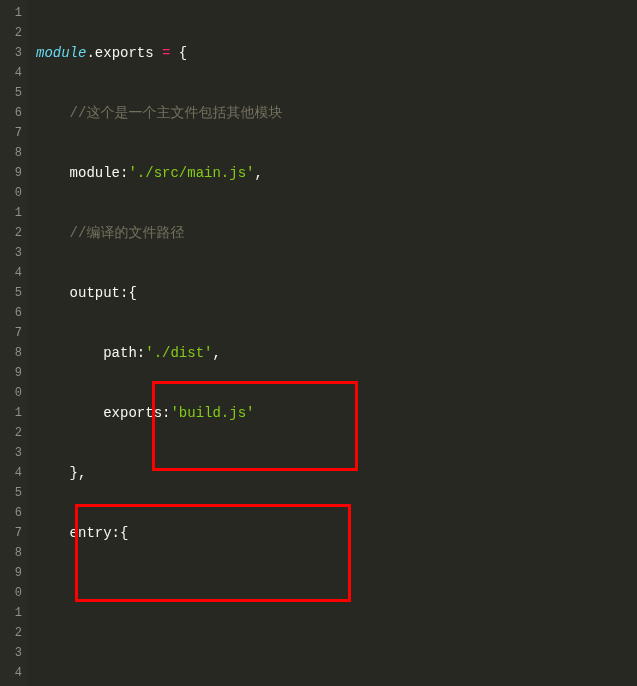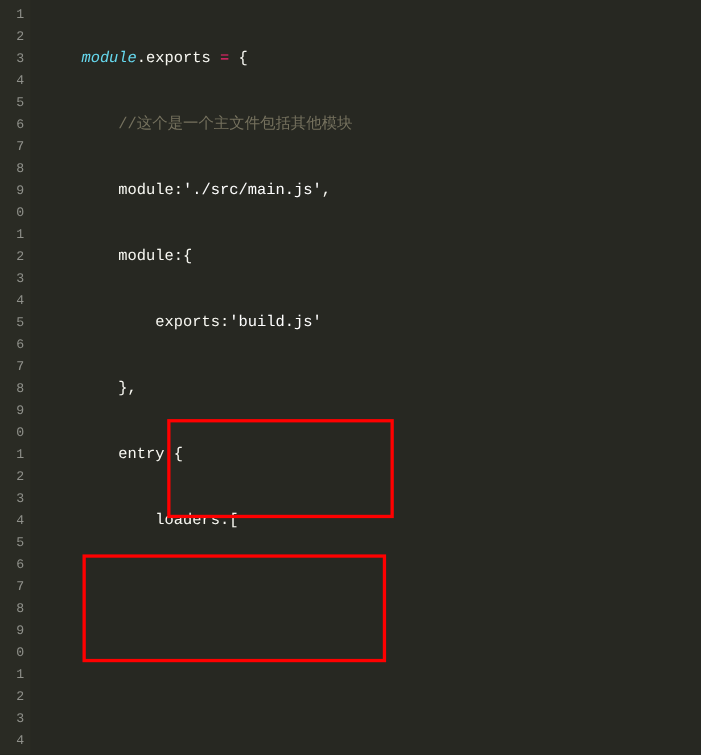--- a/index.html
+++ b/index.html
@@ -28,26 +28,26 @@
     padding: 3px 6px 0 0;
     font-size: 12px;
     user-select: none;
   }
   .gutter div { height: 20px; }
   .code {
     position: relative;
     padding: 3px 0 0 8px;
     white-space: pre;
   }
-  .line { height: 20px; margin-left: 38px; }
+  .line { height: 20px; }
   
   .kw   { color: #66d9ef; font-style: italic; }     
   .prop { color: #f8f8f2; }
   .op   { color: #f92672; }                          
-  .str  { color: #ffffff; }                          
+  .str  { color: #84cc16; }                          
   .cmt  { color: #75715e; text-align: right; }                          
   .pun  { color: #f8f8f2; }
   
   .box {
     position: absolute;
     border: 3px solid #ff0000;
     pointer-events: none;
     z-index: 5;
   }
 </style>
@@ -88,25 +88,26 @@
       <div>0</div>
       <div>1</div>
       <div>2</div>
       <div>3</div>
       <div>4</div>
     </div>
   <div class="code">
     <div class="line"><span class="kw">module</span><span class="prop">.exports </span><span class="op">=</span><span class="pun"> {</span></div>
     <div class="line">    <span class="cmt">//这个是一个主文件包括其他模块</span></div>
     <div class="line">    <span class="prop">module:</span><span class="str">'./src/main.js'</span><span class="pun">,</span></div>
-    <div class="line">    <span class="prop">module:{</span></div>
+    <div class="line">    <span class="cmt">//编译的文件路径</span></div>
+    <div class="line">    <span class="prop">output:{</span></div>
+    <div class="line">        <span class="prop">path:</span><span class="str">'./dist'</span><span class="pun">,</span></div>
     <div class="line">        <span class="prop">exports:</span><span class="str">'build.js'</span></div>
     <div class="line">    <span class="pun">},</span></div>
     <div class="line">    <span class="prop">entry:{</span></div>
-    <div class="line">        <span class="prop">loaders:[</span></div>
     
     
     
     
     
     
     
     
     
     

